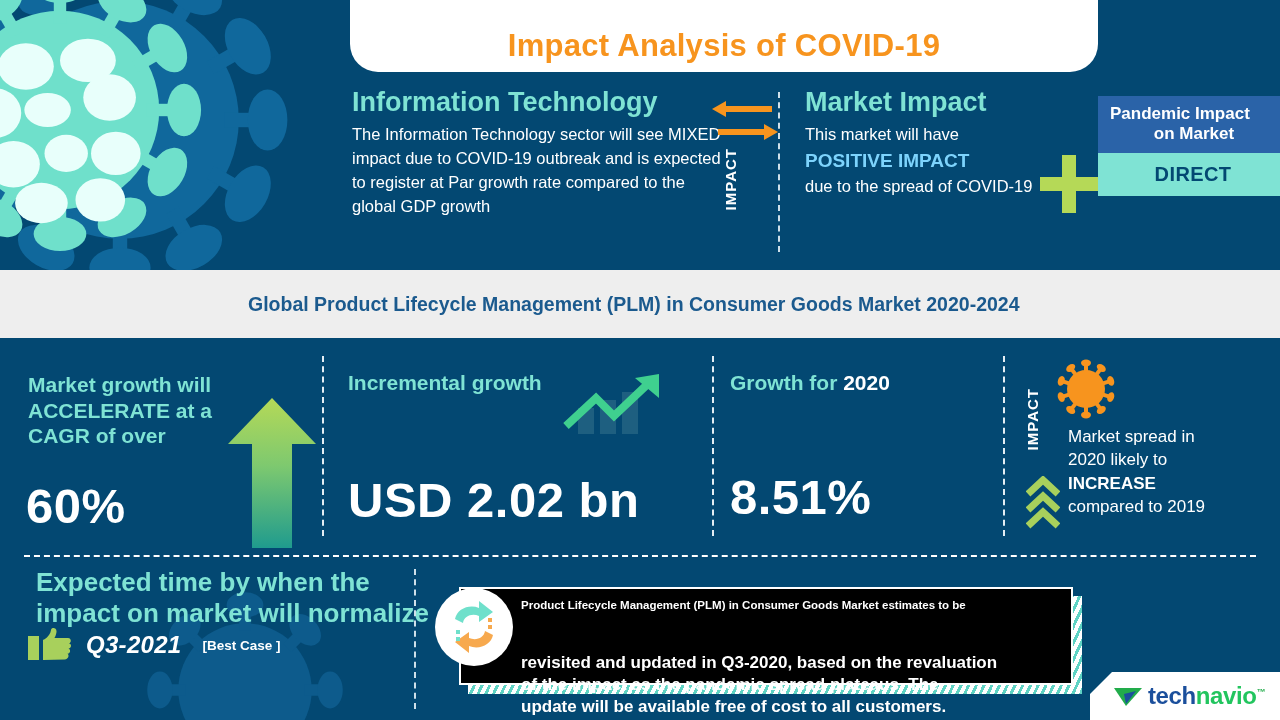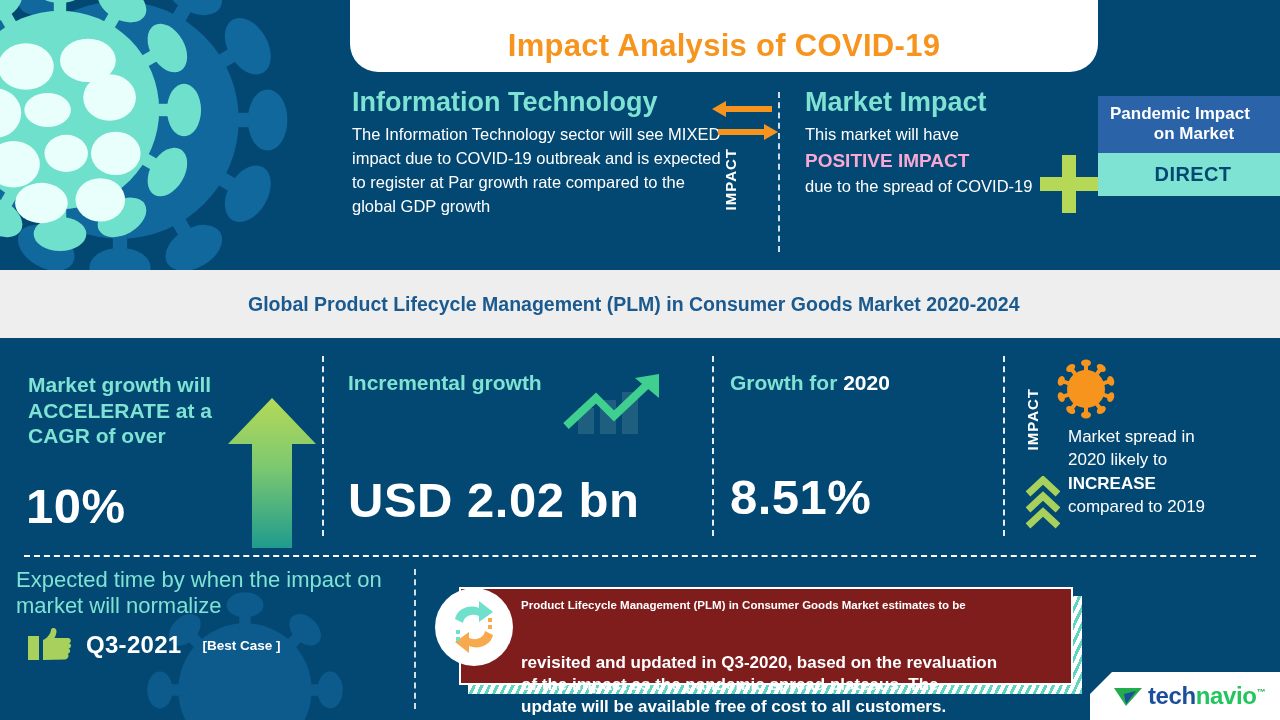--- a/index.html
+++ b/index.html
@@ -24,21 +24,21 @@
     display:flex; align-items:flex-end; justify-content:center; padding-bottom:8px;
   }
   .title-banner .t {
     color:#f7941e; font-size:31px; font-weight:bold; letter-spacing:.3px;
   }
 
   .col-it { position:absolute; left:352px; top:88px; width:370px; }
   .col-mi { position:absolute; left:805px; top:88px; width:290px; }
   .sec-head { color:#7fe3d4; font-size:27px; font-weight:bold; line-height:1.08; margin-bottom:6px; }
   .sec-body { color:#ffffff; font-size:16.5px; line-height:1.45; }
-  .hl-green { color:#f9a8d4; font-weight:bold; font-size:19px; }
+  .hl-green { color:#7dd3fc; font-weight:bold; font-size:19px; }
 
   .impact-arrows { position:absolute; left:710px; top:100px; width:70px; height:42px; }
   .impact-vert {
     position:absolute; left:722px; top:148px;
     color:#ffffff; font-size:15px; font-weight:bold; letter-spacing:1px;
     writing-mode:vertical-rl; transform:rotate(180deg);
   }
   .vdash-top { position:absolute; left:778px; top:92px; width:0; height:160px; border-left:2px dashed #cfe0ea; }
 
   .plus-sign { position:absolute; left:1040px; top:155px; width:58px; height:58px; }
@@ -89,37 +89,37 @@
   .chevrons { position:absolute; left:1026px; top:476px; width:34px; height:56px; }
   .m4-text { position:absolute; left:1068px; top:425px; width:200px; color:#ffffff; font-size:17px; line-height:1.38; }
   .m4-text b { font-weight:bold; }
 
   
   .bottom { position:absolute; left:0; top:555px; width:1280px; height:165px; background:#034872; overflow:hidden; }
   .hdash { position:absolute; left:24px; top:0px; width:1232px; height:0; border-top:2px dashed #ffffff; }
 
   .virus-ghost { position:absolute; left:130px; top:20px; width:230px; height:230px; opacity:1; }
 
-  .exp-title { position:absolute; left:16px; top:12px; width:410px; color:#7fe3d4; font-size:22px; font-weight:normal; line-height:1.2; }
+  .exp-title { position:absolute; left:36px; top:12px; width:410px; color:#7fe3d4; font-size:26px; font-weight:bold; line-height:1.2; }
   .case-row { position:absolute; display:flex; align-items:center; gap:14px; }
   .case-r1 { left:28px; top:73px; }
   .case-r2 { left:28px; top:112px; }
-  .case-q { color:#ffffff; font-size:24px; font-weight:bold; letter-spacing:.3px; }
+  .case-q { color:#ffffff; font-size:24px; font-weight:bold; letter-spacing:.3px;font-style:italic; }
   .case-tag { color:#ffffff; font-size:13.5px; font-weight:bold; margin-left:7px; }
 
   .vdash-bot { position:absolute; left:414px; top:14px; width:0; height:140px; border-left:2px dashed #cfe0ea; }
 
   .callout-wrap { position:absolute; left:459px; top:32px; width:614px; height:98px; }
   .callout-hatch {
     position:absolute; left:9px; top:9px; width:614px; height:98px;
     background:repeating-linear-gradient(115deg, #5fd3c4 0px, #5fd3c4 3px, #ffffff 3px, #ffffff 7px);
   }
   .callout {
     position:absolute; left:0; top:0; width:614px; height:98px;
-    background:#7f1d1d; border:2px solid #ffffff; padding:9px 14px 9px 60px;
+    background:#000000; border:2px solid #ffffff; padding:9px 14px 9px 60px;
   }
   .callout .small { color:#ffffff; font-size:11.5px; font-weight:bold; line-height:1.3; }
   .callout .big { color:#ffffff; font-size:17px; font-weight:bold; line-height:1.29;margin-top:39px; }
 
   .refresh-badge { position:absolute; left:433px; top:586px; width:82px; height:82px; }
 
   .logo-wrap { position:absolute; right:0; bottom:0; width:190px; height:48px; }
   .logo-bg { position:absolute; inset:0; background:#ffffff; }
   .logo-corner { position:absolute; left:-1px; top:-1px; width:0; height:0; border-left:24px solid #034872; border-bottom:24px solid transparent; }
   .logo-text { position:absolute; left:58px; top:50%; transform:translateY(-50%); font-size:24px; font-weight:bold; letter-spacing:-.4px; }
@@ -306,21 +306,21 @@
     <div class="st">Global Product Lifecycle Management (PLM) in Consumer Goods Market 2020-2024</div>
   </div>
 
   <div class="metrics"></div>
 
   <div class="vdash" style="left:322px;top:356px;"></div>
   <div class="vdash" style="left:712px;top:356px;"></div>
   <div class="vdash" style="left:1003px;top:356px;"></div>
 
   <div class="m1 m-label">Market growth will ACCELERATE at a CAGR of over</div>
-  <div class="m1big m-big">10%</div>
+  <div class="m1big m-big">60%</div>
   <svg class="arrow-up" viewBox="0 0 88 150">
     <defs>
       <linearGradient id="gradArrow" x1="0" y1="1" x2="0" y2="0">
         <stop offset="0%" stop-color="#1f9b8e"></stop>
         <stop offset="55%" stop-color="#7ec96f"></stop>
         <stop offset="100%" stop-color="#b5d957"></stop>
       </linearGradient>
     </defs>
     <polygon points="44,0 88,46 64,46 64,150 24,150 24,46 0,46" fill="url(#gradArrow)"></polygon>
   </svg>

